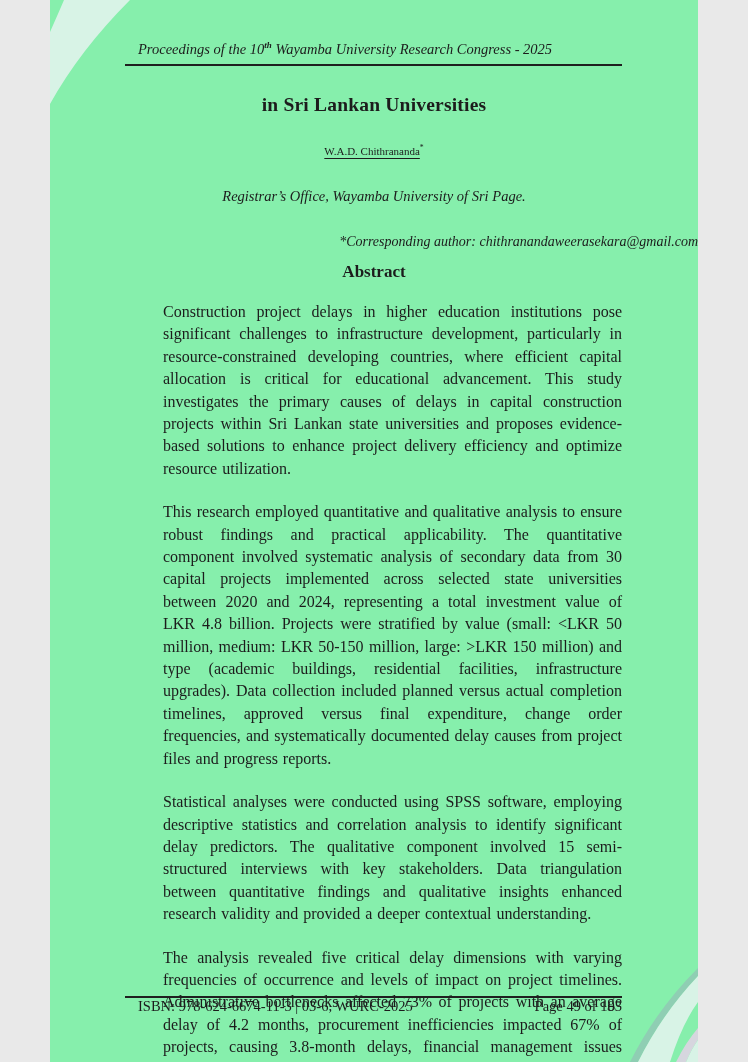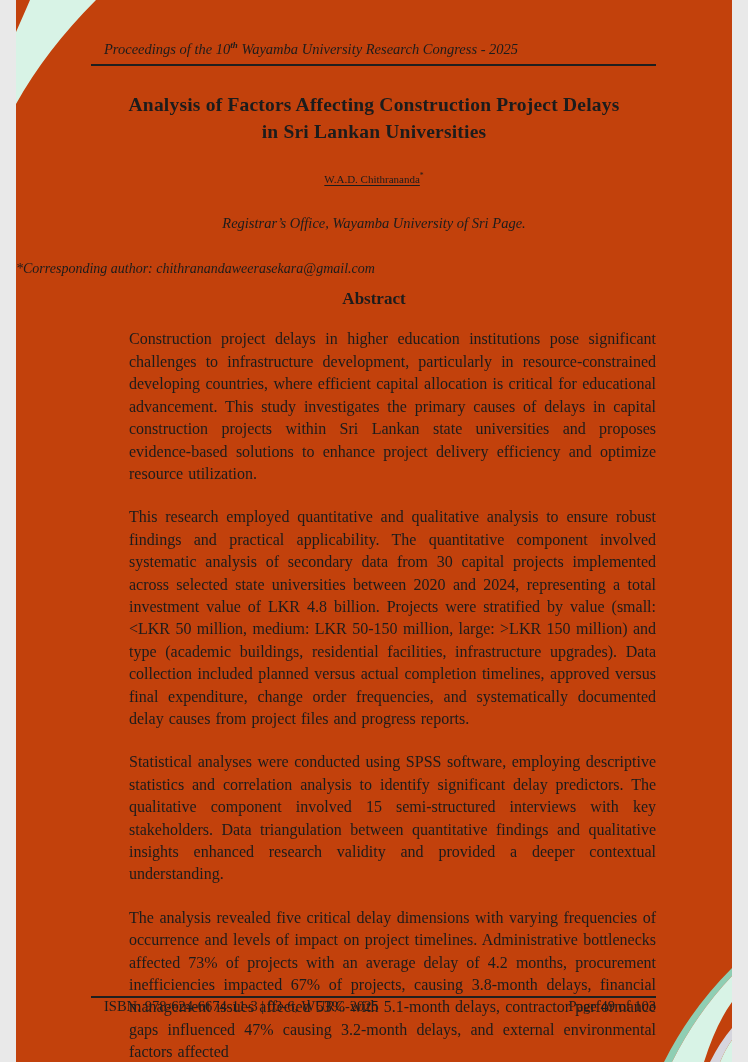--- a/index.html
+++ b/index.html
@@ -1,21 +1,21 @@
 <!DOCTYPE html>
 <html><head>
 <meta charset="utf-8">
 <style>
   html, body { margin: 0; padding: 0; background: #e9e9e9; }
   .page {
     position: relative;
-    width: 716px;
+    width: 648px;
     height: 1062px;
     margin: 0 auto;
-    background: #c2410c;
+    background: #86efac;
     overflow: hidden;
     font-family: "Liberation Serif", "DejaVu Serif", serif;
     color: #1c1c1c;
   }
   .corner-svg { position: absolute; display: block; pointer-events: none; }
   .corner-top-left { top: 0; left: 0; }
   .corner-bottom-right { bottom: 0; right: 0; }
 
   .running-head {
     position: relative;
@@ -42,21 +42,21 @@
   .author-line sup { font-size: 0.7em; }
 
   .affiliation {
     margin-top: 31px;
     text-align: center;
     font-style: italic;
     font-size: 14.5px;
   }
   .corresponding {
     margin-top: 29px;
-    text-align: left;
+    text-align: right;
     font-style: italic;
     font-size: 14px;
   }
   .abstract-heading {
     margin-top: 12px;
     text-align: center;
     font-weight: bold;
     font-size: 17px;
   }
 
@@ -98,21 +98,20 @@
     <path d="M 110 26 Q 74 64 50 112 L 82 112 Q 94 74 110 52 Z" fill="#d8f3e6"></path>
     <path d="M 110 78 Q 98 92 88 112 L 98 112 Q 104 98 110 90 Z" fill="#d6d6de"></path>
     <path d="M 110 90 Q 104 98 98 112 L 110 112 Z" fill="#d8f3e6"></path>
   </svg>
 
   <div class="running-head">
     <span>Proceedings of the 10</span><sup>th</sup><span> Wayamba University Research Congress - 2025</span>
   </div>
 
   <h1 class="paper-title">
-    <span style="display:block">Analysis of Factors Affecting Construction Project Delays</span>
     <span style="display:block">in Sri Lankan Universities</span>
   </h1>
 
   <div class="author-line">
     <span class="author-name">W.A.D. Chithrananda</span><sup>*</sup>
   </div>
 
   <div class="affiliation">Registrar’s Office, Wayamba University of Sri Page.</div>
 
   <div class="corresponding">*Corresponding author: chithranandaweerasekara@gmail.com</div>

